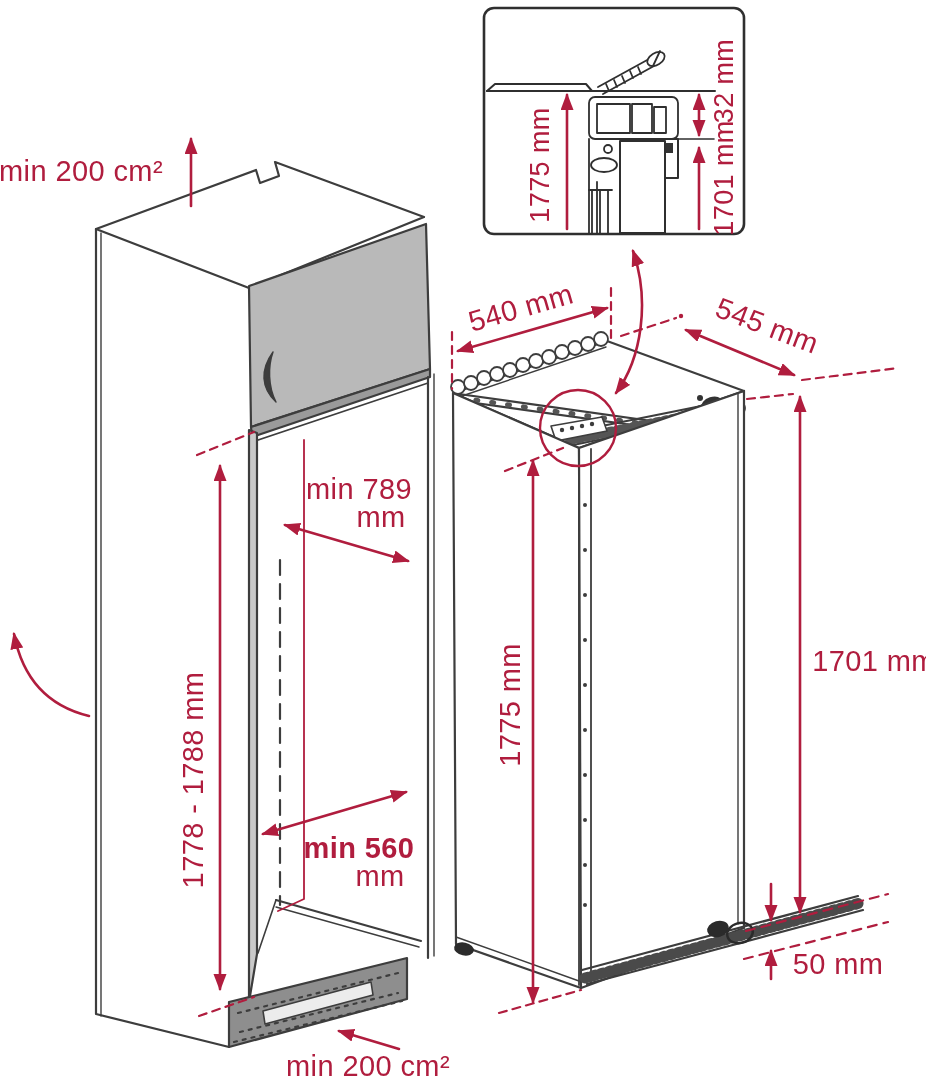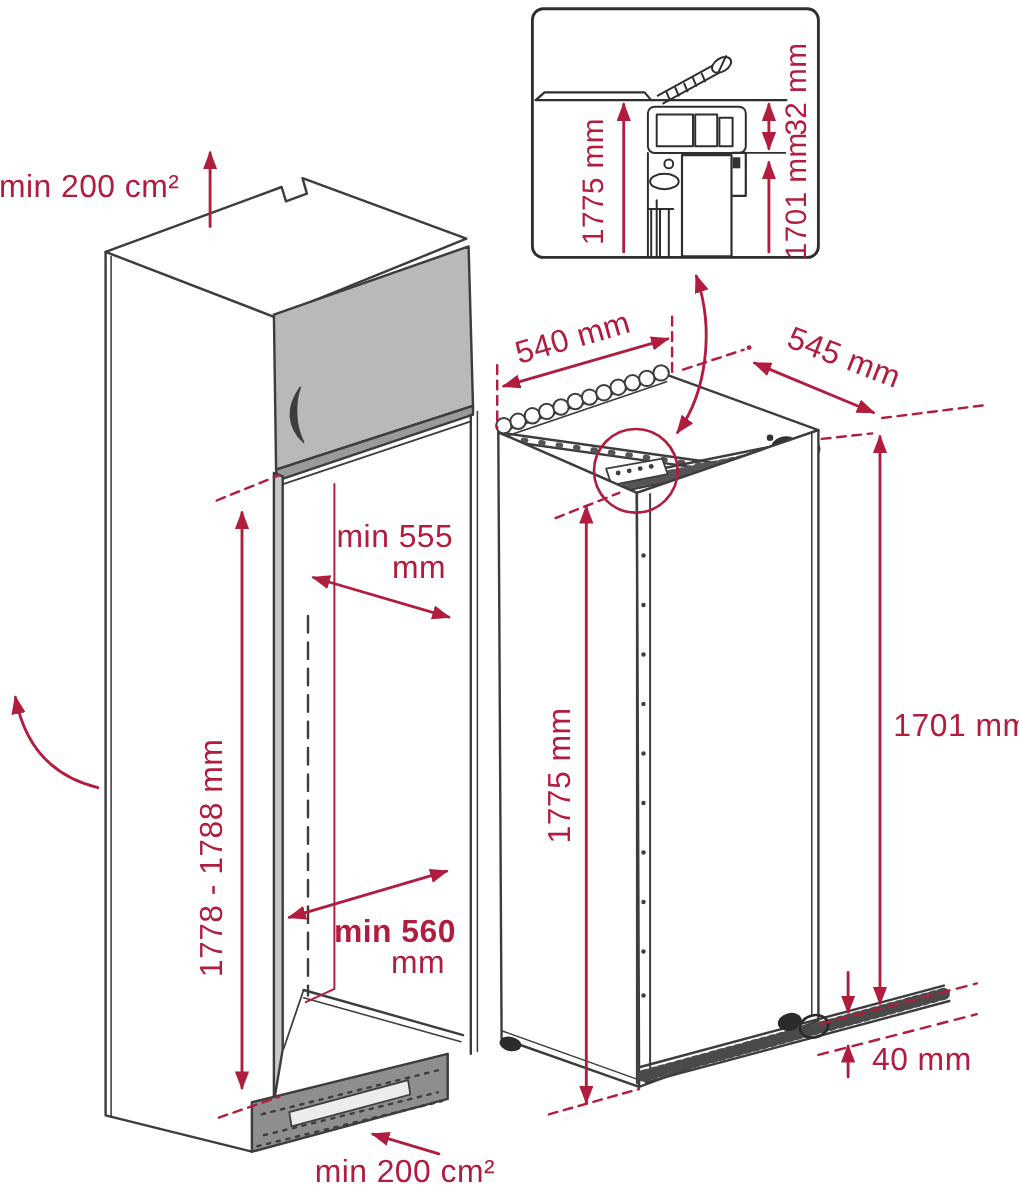--- a/index.html
+++ b/index.html
@@ -213,35 +213,35 @@
     <path d="M567,229 L567,95" marker-end="url(#ar)"></path>
     <path d="M699,95 L699,135" marker-start="url(#ar)" marker-end="url(#ar)"></path>
     <path d="M699,229 L699,148" marker-end="url(#ar)"></path>
   </g>
 </svg>
 
   <div class="lbl" style="left:81px;top:171px;">min 200 cm²</div>
 
   <div class="lbl rotccw" style="left:193px;top:780px;">1778 - 1788 mm</div>
 
-  <div class="lbl" style="left:359px;top:489px;">min 555</div>
+  <div class="lbl" style="left:359px;top:489px;">min 789</div>
   <div class="lbl" style="left:381px;top:517px;">mm</div>
 
   <div class="lbl" style="left:359px;top:848px;font-weight:bold;">min 560</div>
   <div class="lbl" style="left:380px;top:876px;">mm</div>
 
   <div class="lbl" style="left:368px;top:1066px;">min 200 cm²</div>
 
   <div class="lbl rot540" style="left:521px;top:308px;">540 mm</div>
 
   <div class="lbl rot545" style="left:767px;top:326px;">545 mm</div>
 
   <div class="lbl rotccw" style="left:510px;top:705px;">1775 mm</div>
 
   <div class="lbl" style="left:874px;top:661px;">1701 mm</div>
 
-  <div class="lbl" style="left:838px;top:964px;">40 mm</div>
+  <div class="lbl" style="left:838px;top:964px;">50 mm</div>
 
   <div class="lbl small rotccw" style="left:540px;top:165px;">1775 mm</div>
   <div class="lbl small rotccw" style="left:724px;top:81px;">32 mm</div>
   <div class="lbl small rotccw" style="left:724px;top:178px;">1701 mm</div>
 
 </div>
 
 </body></html>

